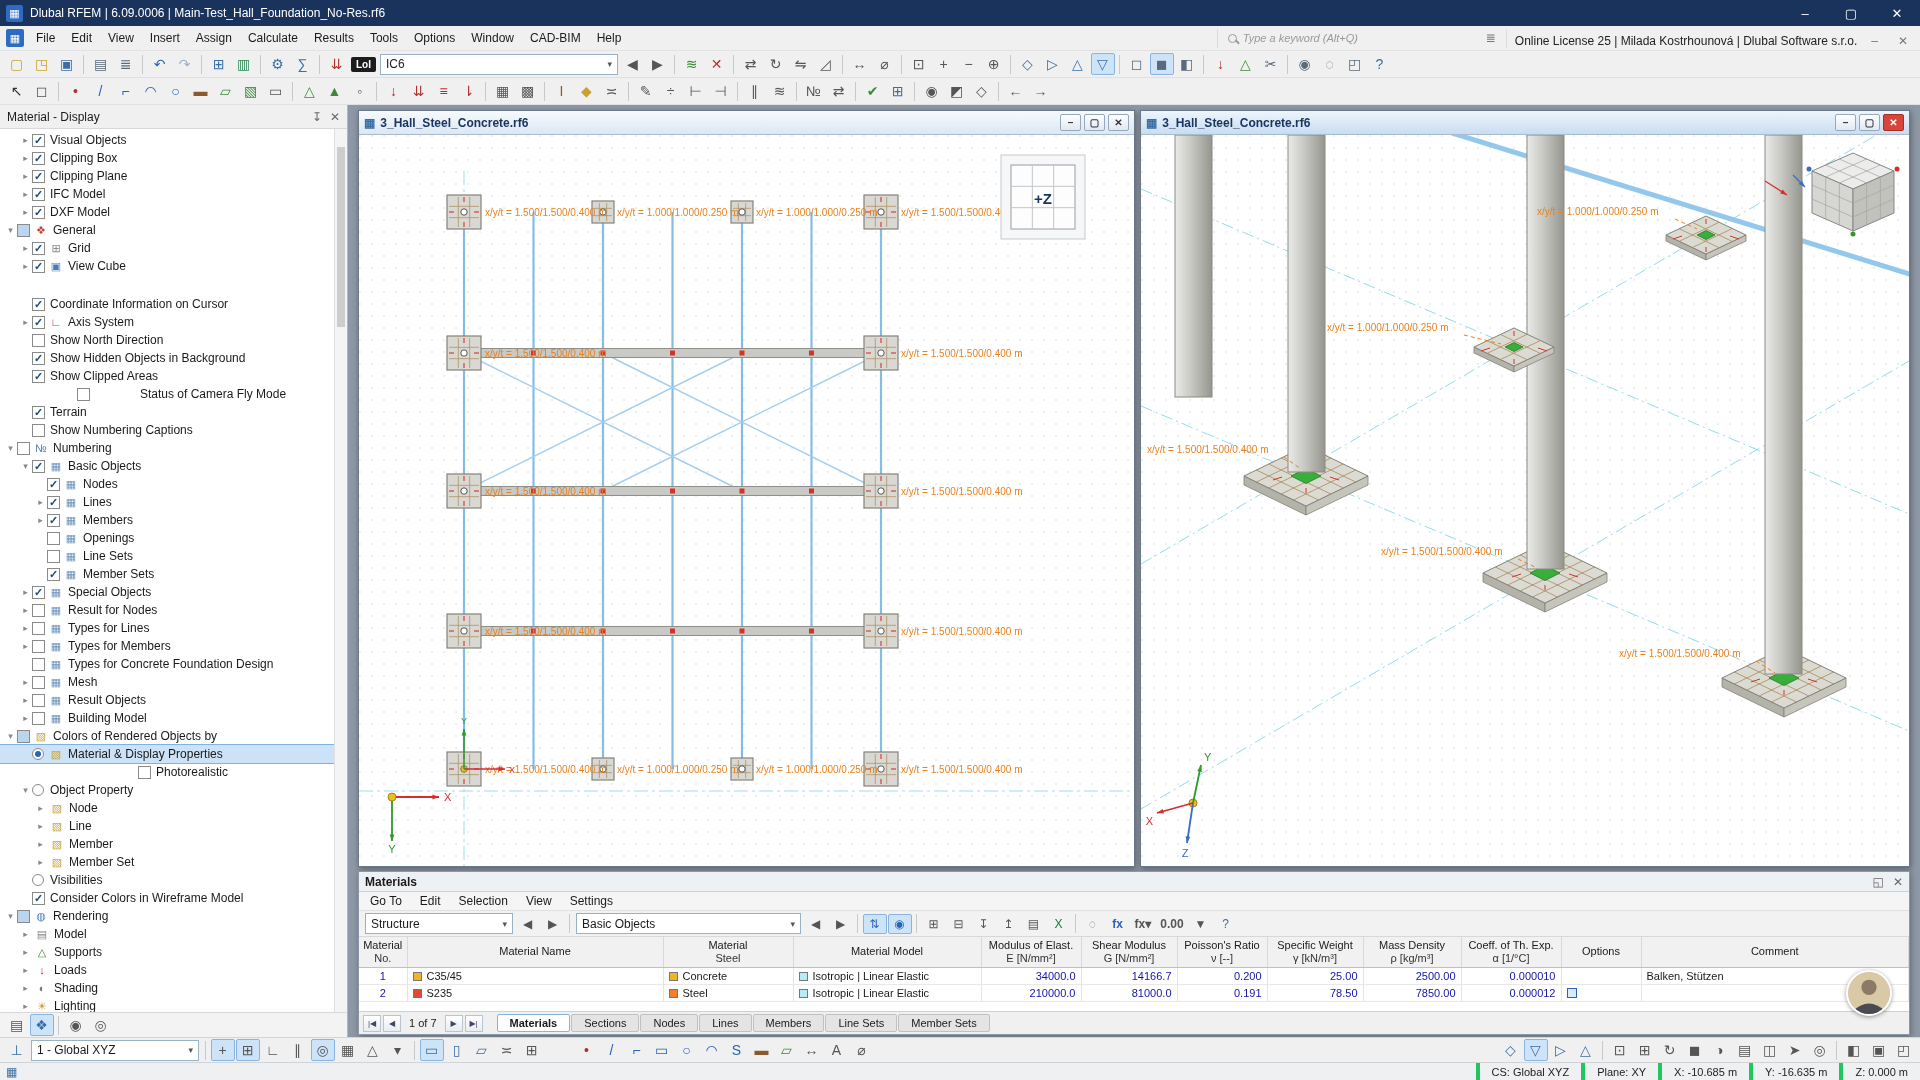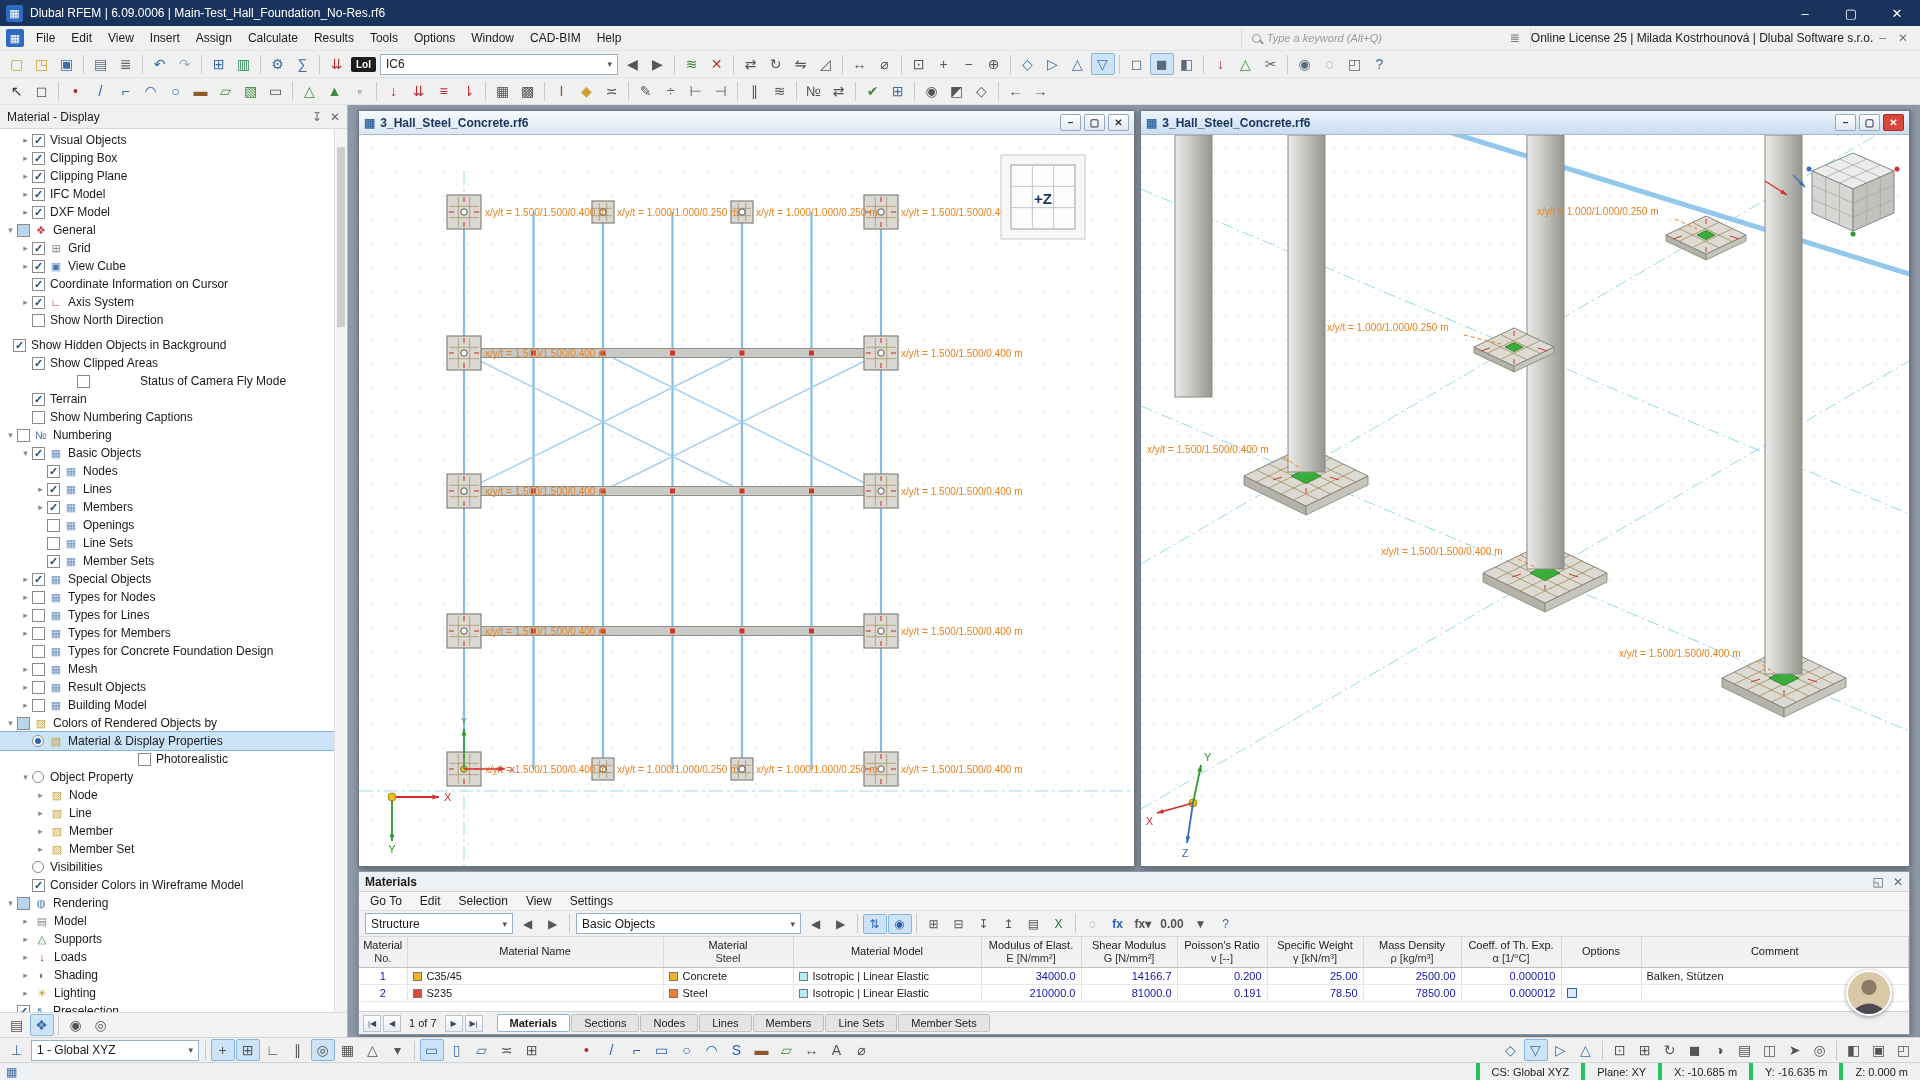--- a/index.html
+++ b/index.html
@@ -11,21 +11,21 @@
   .app-icon{width:17px;height:17px;background:#2d6cc0;color:#fff;font-size:11px;display:inline-flex;align-items:center;justify-content:center;border-radius:2px;margin-right:7px;flex:none}
   .title-text{font-size:12px;white-space:nowrap}
   .win-controls{margin-left:auto;display:flex;height:100%}
   .win-btn{width:46px;height:100%;display:flex;align-items:center;justify-content:center;font-size:13px;color:#fff}
 
   
   .menubar{position:absolute;top:26px;left:0;width:100%;height:25px;background:#f0f0f0;border-bottom:1px solid #e2e2e2;display:flex;align-items:center;padding:0 6px;z-index:19}
   .menu-appbtn{width:18px;height:18px;background:#2d6cc0;color:#fff;display:inline-flex;align-items:center;justify-content:center;font-size:11px;border-radius:2px;margin-right:4px;flex:none}
   .menu-items{display:flex;height:100%}
   .menu-item{padding:0 8px;height:100%;display:inline-flex;align-items:center;cursor:default;white-space:nowrap}
-  .menu-right{margin-left:auto;display:flex;align-items:center;white-space:nowrap}
+  .menu-right{margin-left:auto;display:flex;align-items:flex-end;gap:8px;white-space:nowrap}
   .search-wrap{display:flex;align-items:center;gap:6px;color:#8a8a8a;padding:0 10px;border-left:1px solid #dcdcdc;border-right:1px solid #dcdcdc;height:19px;min-width:290px}
   .search-glass{width:9px;height:9px;border:1.5px solid #999;border-radius:50%;position:relative;flex:none}
   .search-glass::after{content:"";position:absolute;width:5px;height:1.5px;background:#999;transform:rotate(45deg);right:-4px;bottom:-1px}
   .search-ph{font-style:italic;color:#9a9a9a;font-size:11px}
   .search-opt{color:#777;margin-left:auto}
   .license{color:#222;font-size:12px}
   .mini-win{color:#777;padding:0 6px}
 
   
   .toolbar{position:absolute;left:0;width:100%;background:#f0f0f0;display:flex;align-items:center;padding:0 4px;border-bottom:1px solid #e0e0e0;z-index:18}
@@ -311,37 +311,37 @@
         <span class="cb checked"></span>
         <span class="tree-ico" style="color: rgb(138, 138, 138);">⊞</span>
         <span class="tree-label">Grid</span>
       </div>
       <div class="tree-row" style="padding-left: 19px;">
         <span class="tree-exp">▸</span>
         <span class="cb checked"></span>
         <span class="tree-ico" style="color: rgb(74, 122, 181);">▣</span>
         <span class="tree-label">View Cube</span>
       </div>
-      <div class="tree-row" style="padding-left: 19px;">
+      <div class="tree-row" style="padding-left: 19px; margin-top: 20px;">
         <span class="tree-exp"></span>
         <span class="cb checked"></span>
         <span class="tree-label">Coordinate Information on Cursor</span>
       </div>
       <div class="tree-row" style="padding-left: 19px;">
         <span class="tree-exp">▸</span>
         <span class="cb checked"></span>
         <span class="tree-ico" style="color: rgb(192, 64, 64);">∟</span>
         <span class="tree-label">Axis System</span>
       </div>
       <div class="tree-row" style="padding-left: 19px;">
         <span class="tree-exp"></span>
         <span class="cb"></span>
         <span class="tree-label">Show North Direction</span>
       </div>
-      <div class="tree-row" style=" margin-top: 7px;">
+      <div class="tree-row" style="padding-left: 19px;">
         <span class="tree-exp"></span>
         <span class="cb checked"></span>
         <span class="tree-label">Show Hidden Objects in Background</span>
       </div>
       <div class="tree-row" style="padding-left: 19px;">
         <span class="tree-exp"></span>
         <span class="cb checked"></span>
         <span class="tree-label">Show Clipped Areas</span>
       </div>
       <div class="tree-row" style="padding-left: 19px; gap: 45px;">
@@ -410,21 +410,21 @@
       <div class="tree-row" style="padding-left: 19px;">
         <span class="tree-exp">▸</span>
         <span class="cb checked"></span>
         <span class="tree-ico" style="color: rgb(111, 148, 189);">▦</span>
         <span class="tree-label">Special Objects</span>
       </div>
       <div class="tree-row" style="padding-left: 19px;">
         <span class="tree-exp">▸</span>
         <span class="cb"></span>
         <span class="tree-ico" style="color: rgb(111, 148, 189);">▦</span>
-        <span class="tree-label">Types for Nodes</span>
+        <span class="tree-label">Result for Nodes</span>
       </div>
       <div class="tree-row" style="padding-left: 19px;">
         <span class="tree-exp">▸</span>
         <span class="cb"></span>
         <span class="tree-ico" style="color: rgb(111, 148, 189);">▦</span>
         <span class="tree-label">Types for Lines</span>
       </div>
       <div class="tree-row" style="padding-left: 19px;">
         <span class="tree-exp">▸</span>
         <span class="cb"></span>

